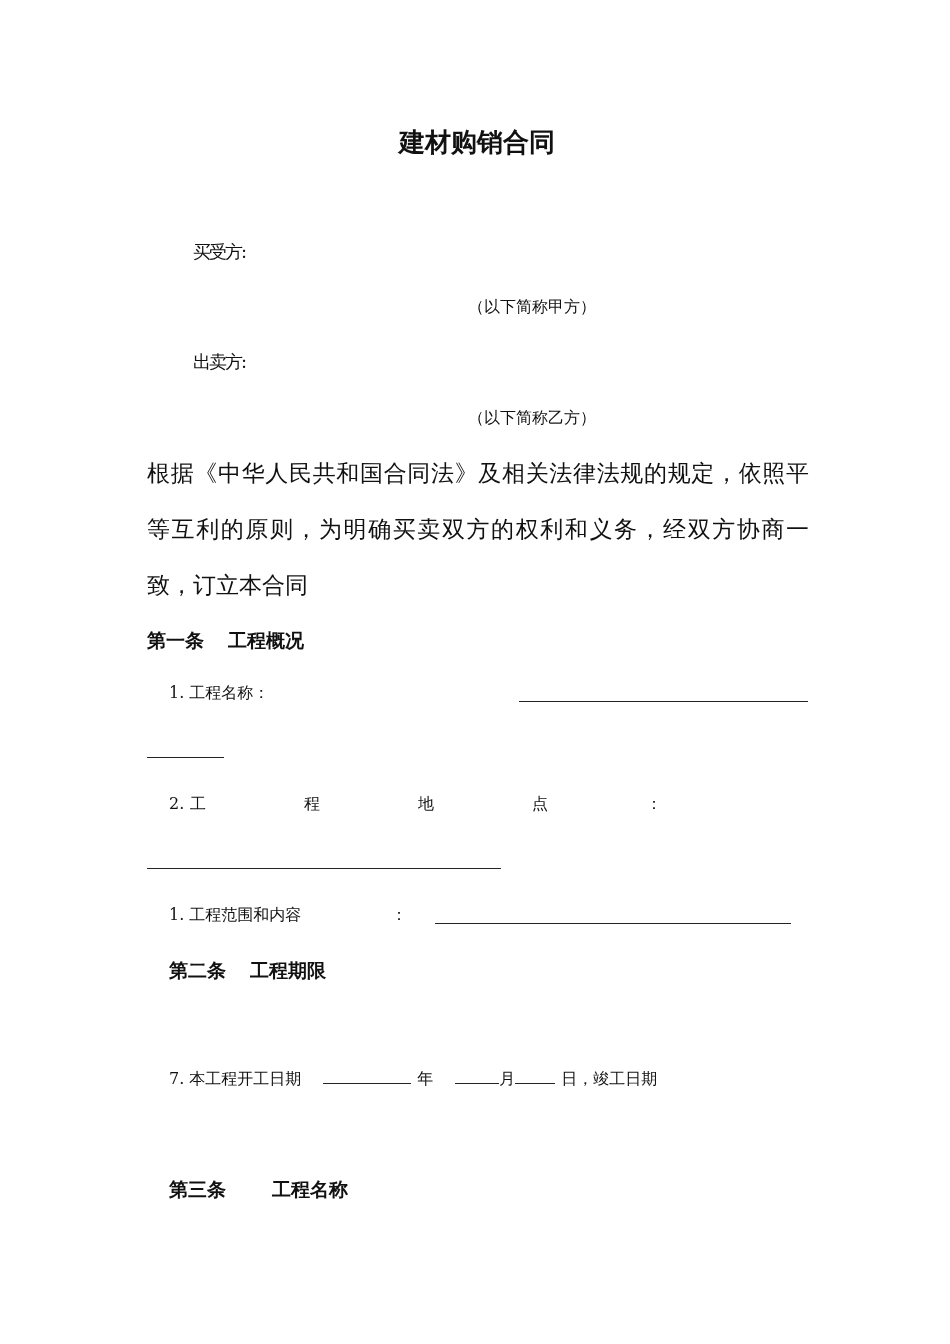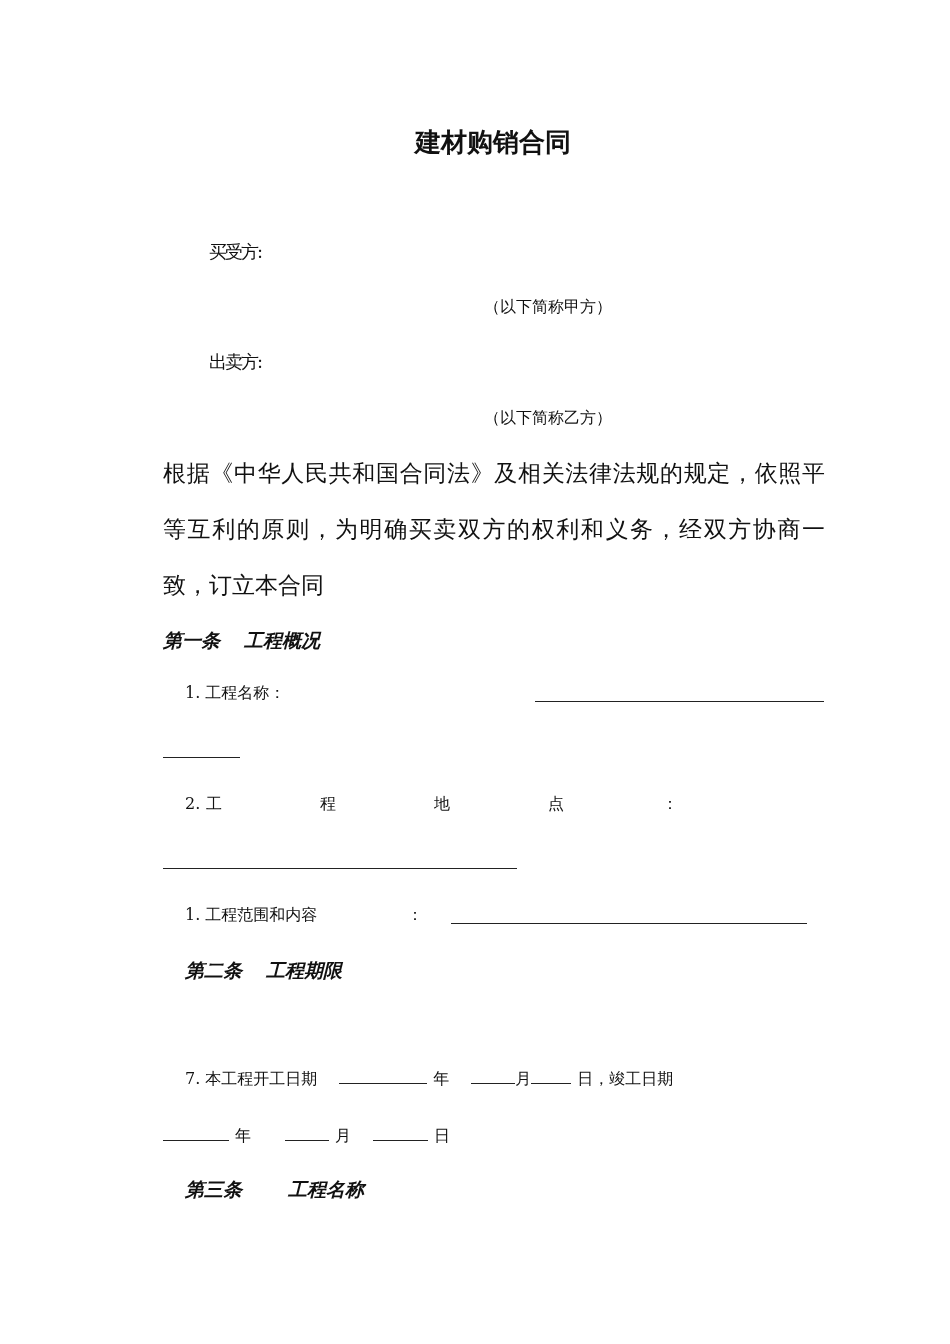--- a/index.html
+++ b/index.html
@@ -1,23 +1,23 @@
 <!DOCTYPE html>
 <html><head>
 <meta charset="utf-8">
 <style>
   html, body { margin: 0; padding: 0; background: #ffffff; }
   body { width: 950px; height: 1344px; position: relative; overflow: hidden;
          font-family: "DejaVu Serif", "Liberation Serif", serif; color: #111; }
-  .page { position: absolute; left: 18px; top: 0; width: 758px; height: 1344px; background: #fff; }
+  .page { position: absolute; left: 2px; top: 0; width: 758px; height: 1344px; background: #fff; }
   .t { position: absolute; white-space: nowrap; font-size: 16px; line-height: 24px; }
   .title { position: absolute; left: 0; width: 950px; top: 126px; text-align: center;
            font-family: "DejaVu Sans", "Liberation Sans", sans-serif; font-weight: bold;
            font-size: 26px; line-height: 32px; }
-  .head { font-family: "DejaVu Sans", "Liberation Sans", sans-serif; font-weight: bold; font-size: 19px; font-style: italic; }
+  .head { font-family: "DejaVu Sans", "Liberation Sans", sans-serif; font-weight: bold; font-size: 19px; }
   .label { font-size: 18px; letter-spacing: -2px; margin-left: 46px; }
   .para { position: absolute; left: 145px; width: 662px; font-size: 23px; line-height: 56px;
           text-align: justify; text-align-last: left; }
   .uline { position: absolute; height: 0; border-bottom: 1.5px solid #222; }
   .gap { display: inline-block; }
   .ul { display: inline-block; border-bottom: 1.5px solid #222; height: 18px; vertical-align: baseline; }
 </style>
 </head>
 <body>
 
@@ -55,21 +55,18 @@
 
   <div class="t head" style="left:167px; top:958px;">
     <span>第二条</span><span class="gap" style="width:24px;"></span><span>工程期限</span>
   </div>
 
 
   <div class="t" style="left:167px; top:1065px;">
     <span>7. 本工程开工日期</span><span class="gap" style="width:22px;"></span><span class="ul" style="width:88px;"></span><span class="gap" style="width:6px;"></span><span>年</span><span class="gap" style="width:22px;"></span><span class="ul" style="width:44px;"></span><span>月</span><span class="ul" style="width:40px;"></span><span class="gap" style="width:6px;"></span><span>日，竣工日期</span>
   </div>
 
-  <div class="t" style="left:145px; top:1122px;">
-    <span class="ul" style="width:66px;"></span><span class="gap" style="width:6px;"></span><span>年</span><span class="gap" style="width:34px;"></span><span class="ul" style="width:44px;"></span><span class="gap" style="width:6px;"></span><span>月</span><span class="gap" style="width:22px;"></span><span class="ul" style="width:55px;"></span><span class="gap" style="width:6px;"></span><span>日</span>
-  </div>
 
   <div class="t head" style="left:167px; top:1177px;">
     <span>第三条</span><span class="gap" style="width:46px;"></span><span>工程名称</span>
   </div>
 
 </div>
 
 </body></html>

